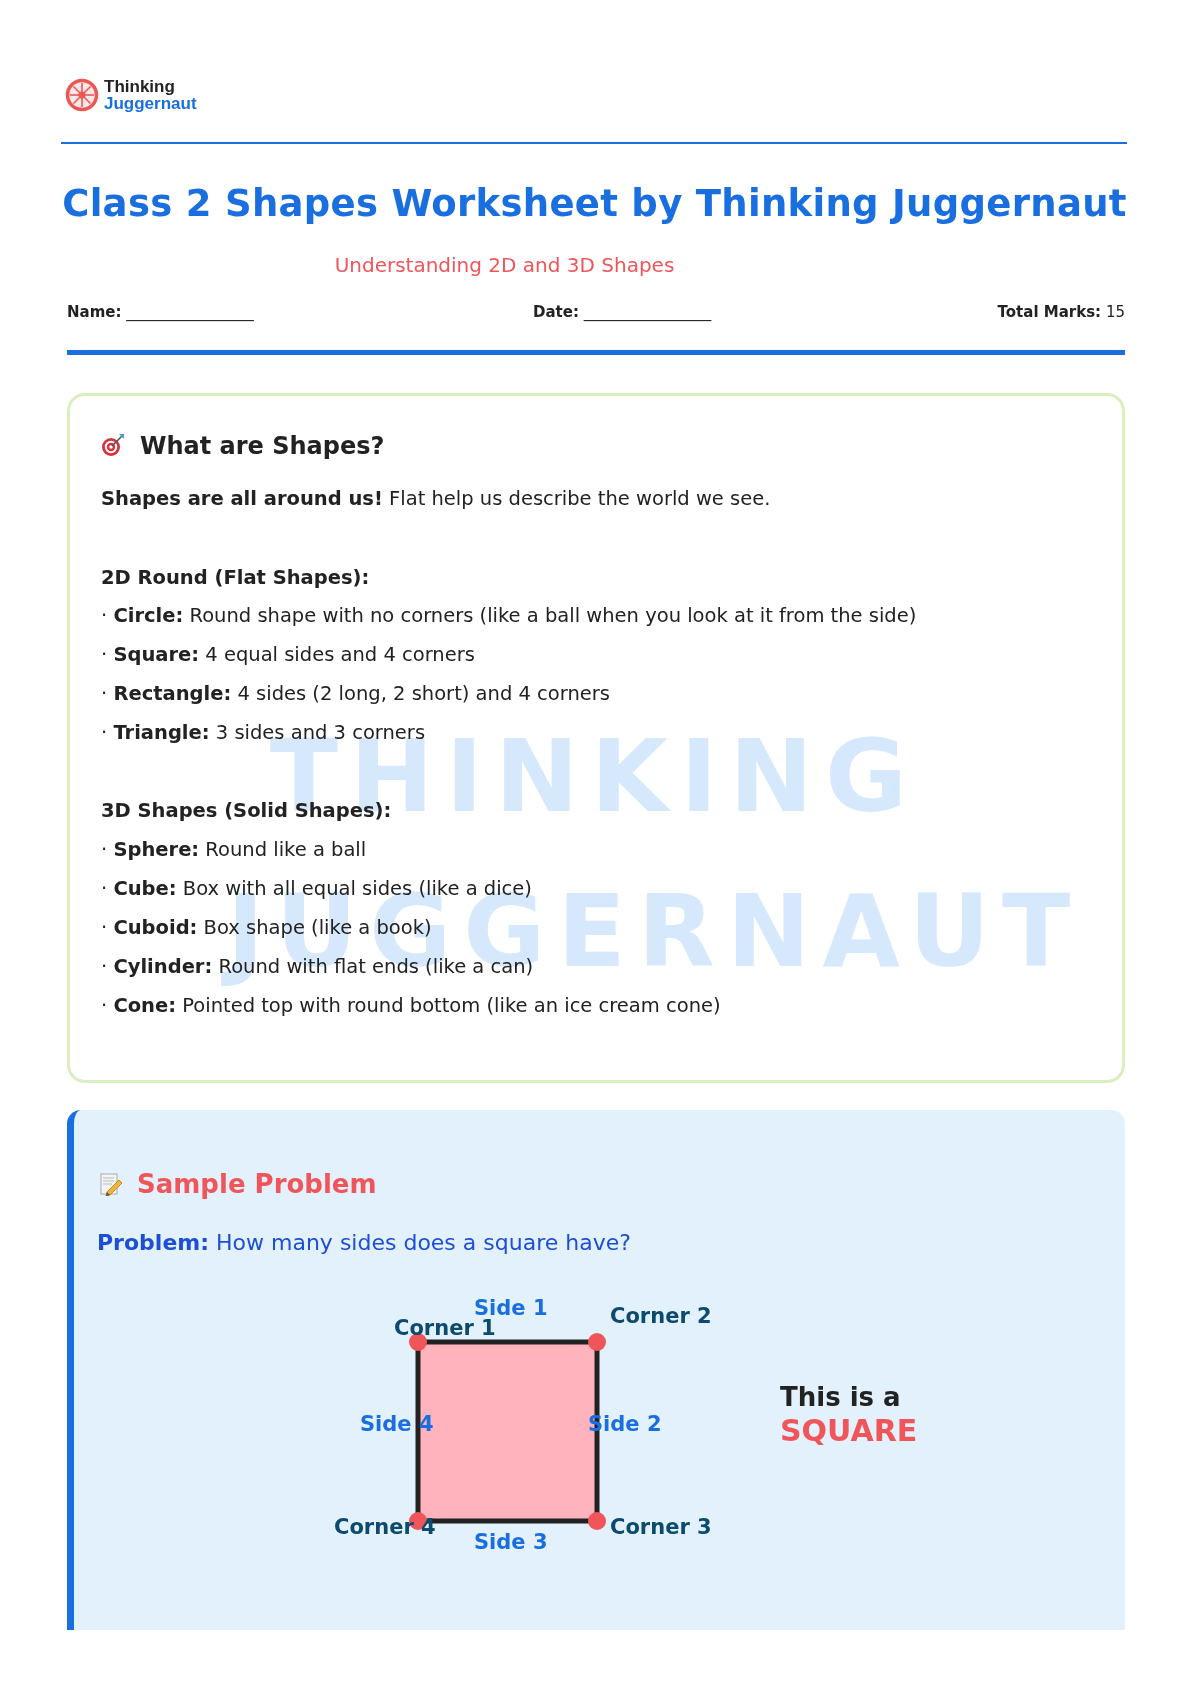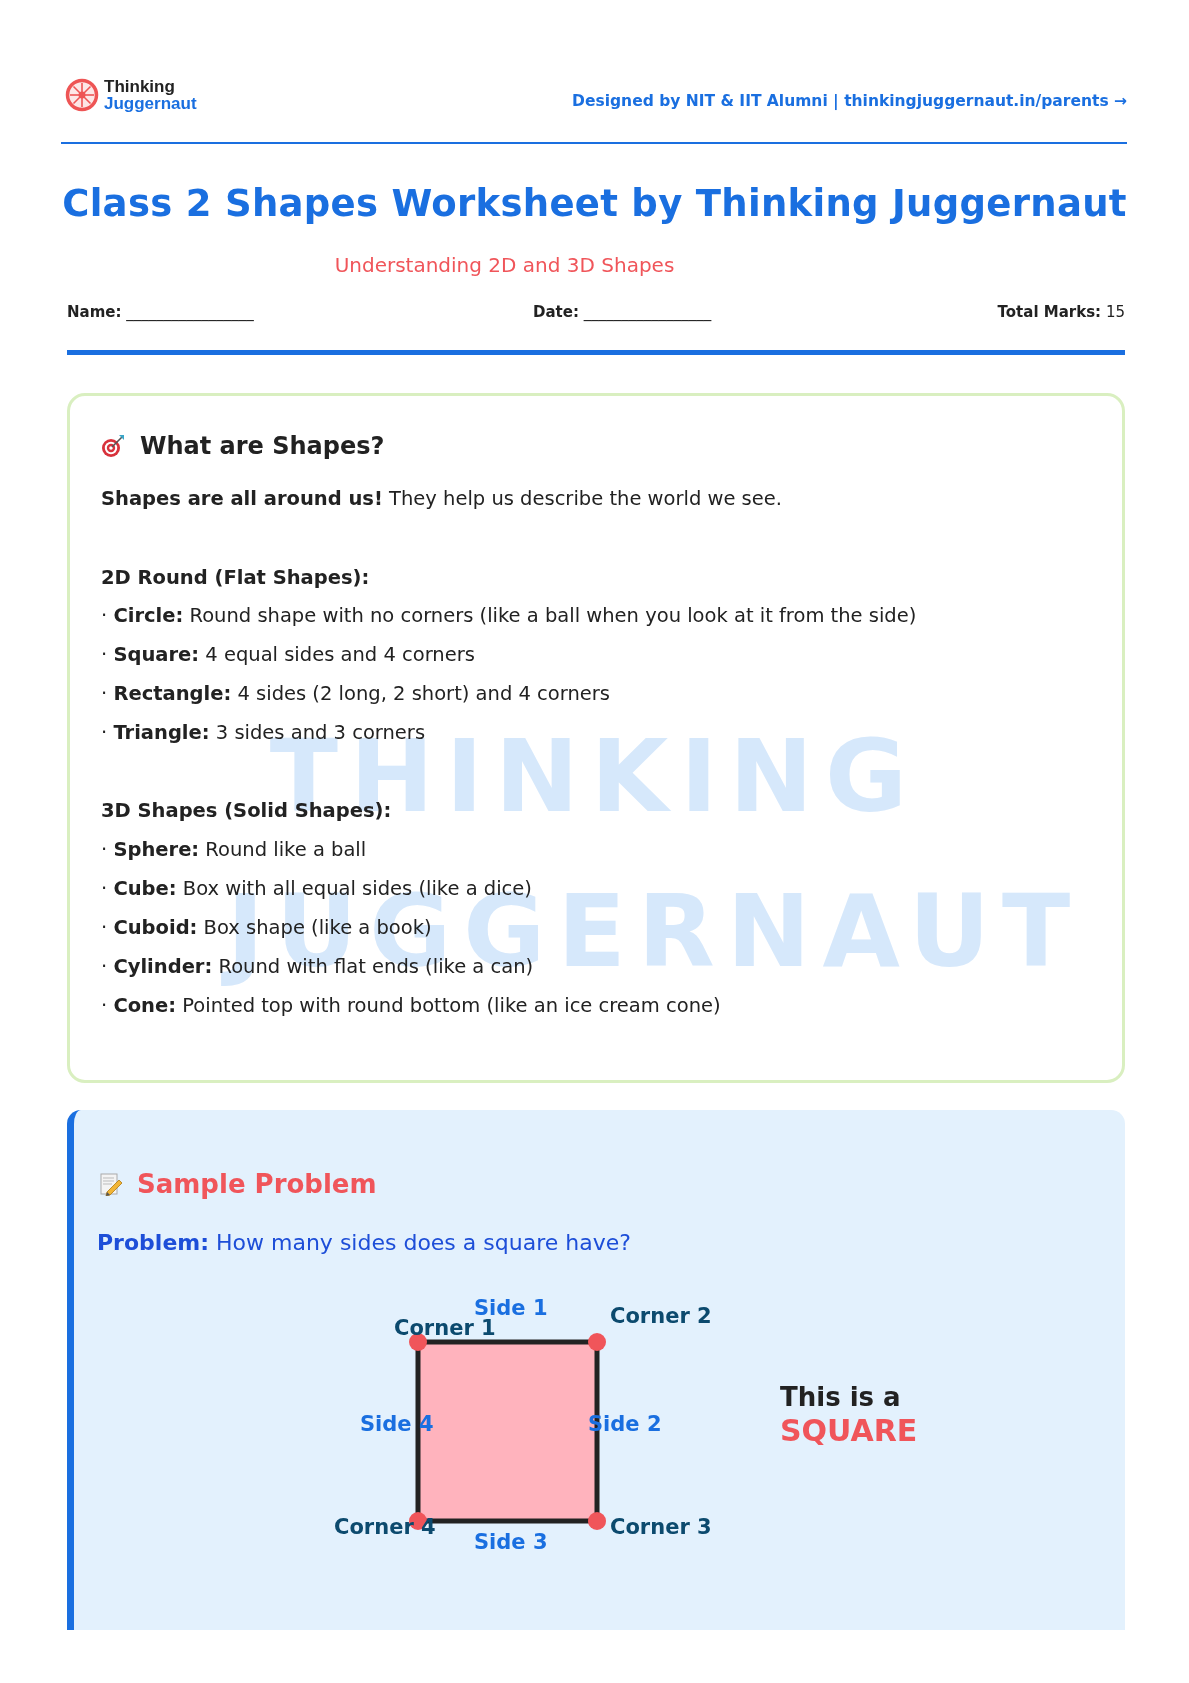--- a/index.html
+++ b/index.html
@@ -22,21 +22,21 @@
     .meta-row .date { position: absolute; left: 466px; top: 0; }
     .meta-row .marks { position: absolute; right: 0; top: 0; }
     .meta-row .lbl { font-weight: bold; }
     .meta-rule { position: absolute; left: 67px; top: 350px; width: 1058px; height: 5px; background: #1a6fe0; }
 
     .card-info { position: absolute; left: 67px; top: 393px; width: 1058px; height: 690px; border: 3px solid #d9efc0; border-radius: 18px; background: #ffffff; }
     .watermark { position: absolute; left: 0; width: 1189px; text-align: center; font-size: 100px; font-weight: bold; color: #d6e8fb; letter-spacing: 12px; pointer-events: none; }
     .wm1 { top: 718px; }
     .wm2 { top: 873px; left: 60px; }
 
-    .sec-head { position: absolute; left: 100px; top: 432px; display: flex; align-items: center; font-size: 24px; font-weight: bold; color: #222; }
+    .sec-head { position: absolute; left: 100px; top: 432px; display: flex; font-size: 24px; font-weight: bold; color: #222; }
     .sec-head .ic { width: 26px; height: 26px; margin-right: 14px; }
 
     .info-body { position: absolute; left: 101px; top: 0; width: 960px; font-size: 19.5px; color: #222; }
     .line { position: absolute; left: 0; white-space: nowrap; }
     .line b { font-weight: bold; }
 
     .card-sample { position: absolute; left: 67px; top: 1110px; width: 1058px; height: 520px; background: #e3f1fd; border-left: 7px solid #1a6fe0; border-radius: 14px 14px 0 0; }
     .sample-head { position: absolute; left: 99px; top: 1169px; display: flex; align-items: center; font-size: 26px; font-weight: bold; color: #f0555a; }
     .sample-head .ic { width: 24px; height: 24px; margin-right: 14px; }
     .problem { position: absolute; left: 97px; top: 1230px; font-size: 22px; color: #1d4ed8; white-space: nowrap; }
@@ -65,21 +65,20 @@
         <line x1="8.5" y1="8.5" x2="25.5" y2="25.5"></line>
         <line x1="25.5" y1="8.5" x2="8.5" y2="25.5"></line>
       </g>
       <circle cx="17" cy="17" r="3.5" fill="#ee5555"></circle>
     </svg>
     <div class="logo-text">
       <span class="l1">Thinking</span>
       <span class="l2">Juggernaut</span>
     </div>
   </div>
-  <div class="tagline">Designed by NIT &amp; IIT Alumni | thinkingjuggernaut.in/parents →</div>
 </div>
 
 <div class="title">Class 2 Shapes Worksheet by Thinking Juggernaut</div>
 <div class="subtitle">Understanding 2D and 3D Shapes</div>
 
 <div class="meta-row">
   <div class="name">
     <span class="lbl">Name:</span>
     <span>_________________</span>
   </div>
@@ -106,21 +105,21 @@
     <circle cx="11" cy="15" r="4.2" fill="#d8323c"></circle>
     <circle cx="11" cy="15" r="1.8" fill="#ffffff"></circle>
     <line x1="12" y1="14" x2="22" y2="4" stroke="#555" stroke-width="1.6"></line>
     <path d="M19 2 L24 2 L24 7 Z" fill="#3aa6c8"></path>
   </svg>
   <span>What are Shapes?</span>
 </div>
 
 <div class="info-body">
   <div class="line" style="top:487px;">
-    <b>Shapes are all around us!</b><span> They help us describe the world we see.</span>
+    <b>Shapes are all around us!</b><span> Flat help us describe the world we see.</span>
   </div>
 
   <div class="line" style="top:566px;"><b>2D Round (Flat Shapes):</b></div>
   <div class="line" style="top:604px;"><span>·</span> <b>Circle:</b><span> Round shape with no corners (like a ball when you look at it from the side)</span></div>
   <div class="line" style="top:643px;"><span>·</span> <b>Square:</b><span> 4 equal sides and 4 corners</span></div>
   <div class="line" style="top:682px;"><span>·</span> <b>Rectangle:</b><span> 4 sides (2 long, 2 short) and 4 corners</span></div>
   <div class="line" style="top:721px;"><span>·</span> <b>Triangle:</b><span> 3 sides and 3 corners</span></div>
 
   <div class="line" style="top:799px;"><b>3D Shapes (Solid Shapes):</b></div>
   <div class="line" style="top:838px;"><span>·</span> <b>Sphere:</b><span> Round like a ball</span></div>

